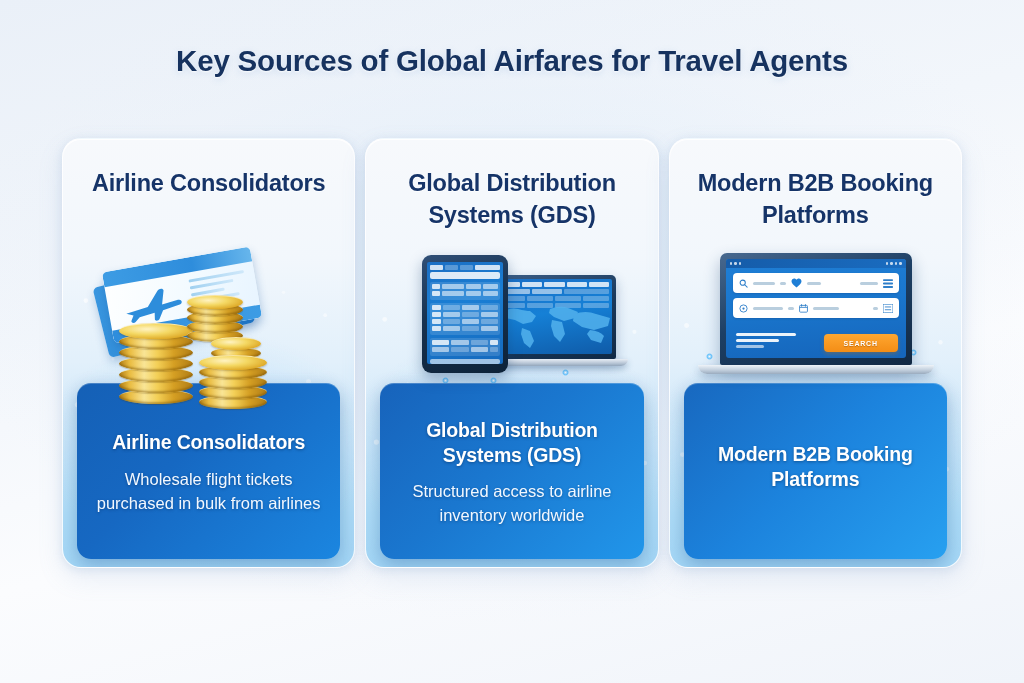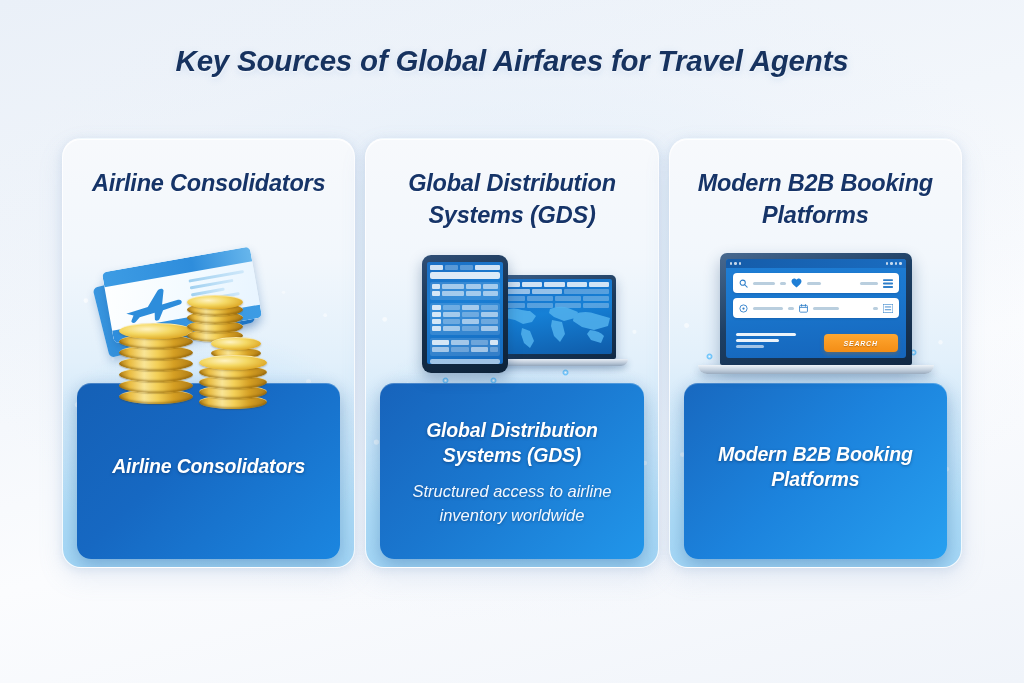--- a/index.html
+++ b/index.html
@@ -7,21 +7,21 @@
     width: 1024px; height: 683px;
     overflow: hidden;
     font-family: "Liberation Sans", sans-serif;
   }
   body {
     position: relative;
     background:
       radial-gradient(ellipse 700px 420px at 50% 42%, rgba(214,232,248,0.55) 0%, rgba(232,240,250,0.18) 58%, rgba(255,255,255,0) 80%),
       linear-gradient(165deg, #eaf0f8 0%, #f2f6fb 36%, #fbfcfe 62%, #f0f4fa 100%);
   }
-  .stage { position: absolute; inset: 0; font-style: italic; }
+  .stage { position: absolute; inset: 0; }
 
   
   .page-title {
     position: absolute;
     top: 44px; left: 0; width: 100%;
     text-align: center;
     font-size: 29.5px;
     font-weight: bold;
     letter-spacing: -0.2px;
     color: #16325f;
@@ -307,20 +307,21 @@
             <div class="coin" style="top:40px; width:68px; height:14px;"></div>
             <div class="coin" style="top:30px; width:68px; height:14px;"></div>
             <div class="coin" style="top:20px; width:68px; height:14px;"></div>
             <div class="coin" style="top:10px; width:68px; height:14px;"></div>
             <div class="coin top" style="top:0px; width:68px; height:15px;"></div>
           </div>
         </div>
 
         <div class="panel p1">
           <div class="panel-title">Airline Consolidators</div>
+          <div class="panel-desc">Wholesale flight tickets purchased in bulk from airlines</div>
         </div>
       </div>
     </div>
 
     <div class="card">
       <div class="card-inner">
         <div class="card-heading">Global Distribution Systems (GDS)</div>
 
         <svg class="sparkles" viewBox="0 0 280 290" preserveAspectRatio="none">
           <g fill="#ffffff">

